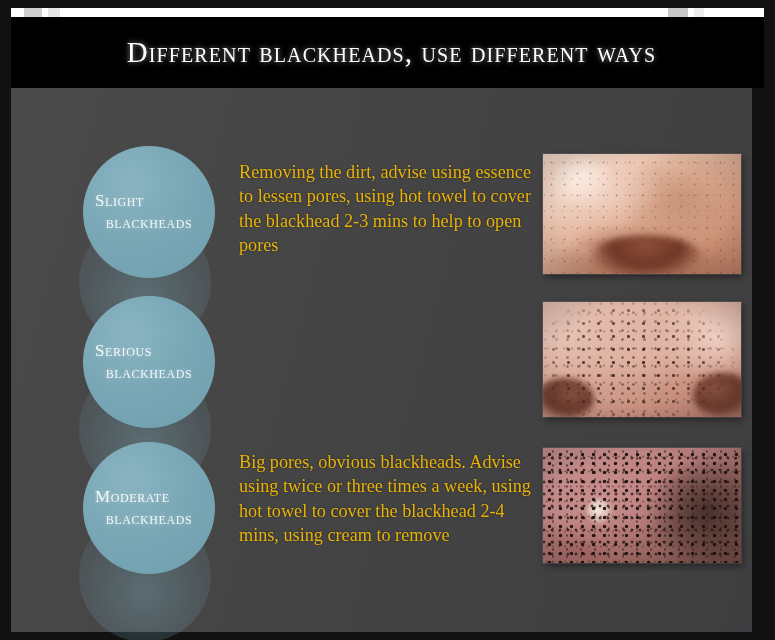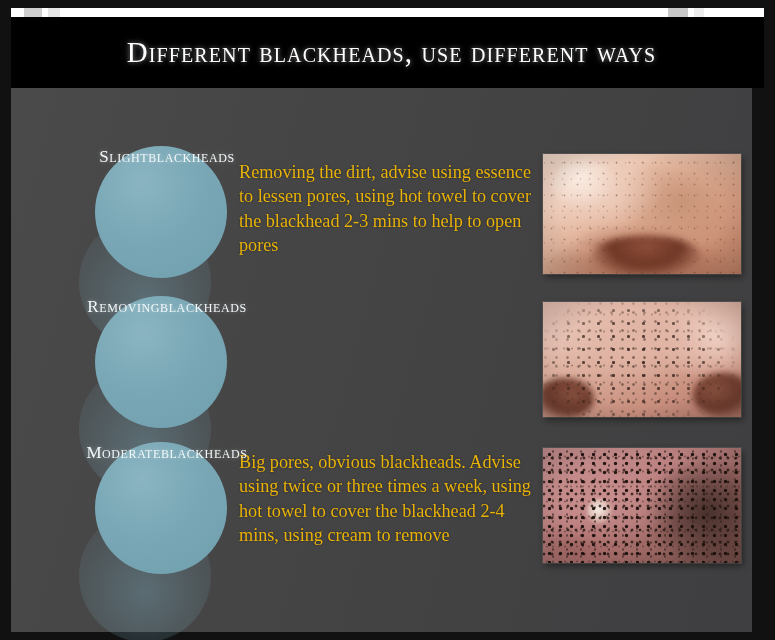--- a/index.html
+++ b/index.html
@@ -108,27 +108,28 @@
     left: 0;
     width: 741px;
   }
   #row-0 { top: 58px;  height: 150px; }
   #row-1 { top: 208px; height: 146px; }
   #row-2 { top: 354px; height: 152px; }
 
   
   .circle {
     position: absolute;
-    left: 84px;
+    left: 72px;
     width: 132px;
     height: 132px;
     border-radius: 50%;
     background: radial-gradient(circle at 36% 28%, #8ab4c1 0%, #79a7b5 48%, #6f9eae 100%);
     display: flex;
-    flex-direction: row;
+    flex-direction: column;
+    align-items: center;
     justify-content: center;
     box-sizing: border-box;
     z-index: 3;
   }
   .circle-label {
     color: #f2f8fa;
     font-size: 17px;
     font-variant: small-caps;
     letter-spacing: 0.6px;
     line-height: 1.32;
@@ -342,21 +343,21 @@
         <div class="sheen-1"></div>
         <div class="crease-1"></div>
         <div class="nostril-1"></div>
         <div class="pores-light"></div>
         <div class="photo-vignette"></div>
       </div>
     </div>
 
     <div class="row" id="row-1">
       <div class="circle" style="top: 0px;">
-        <div class="circle-label w1">Removing</div>
+        <div class="circle-label w1">Serious</div>
         <div class="circle-label">blackheads</div>
       </div>
 
 
       <div class="photo" style="top: 6px; height: 115px;">
         <div class="photo-inner skin-2"></div>
         <div class="nostril-2l"></div>
         <div class="nostril-2r"></div>
         <div class="pores-mid pores-mid-mask"></div>
         <div class="photo-vignette"></div>

